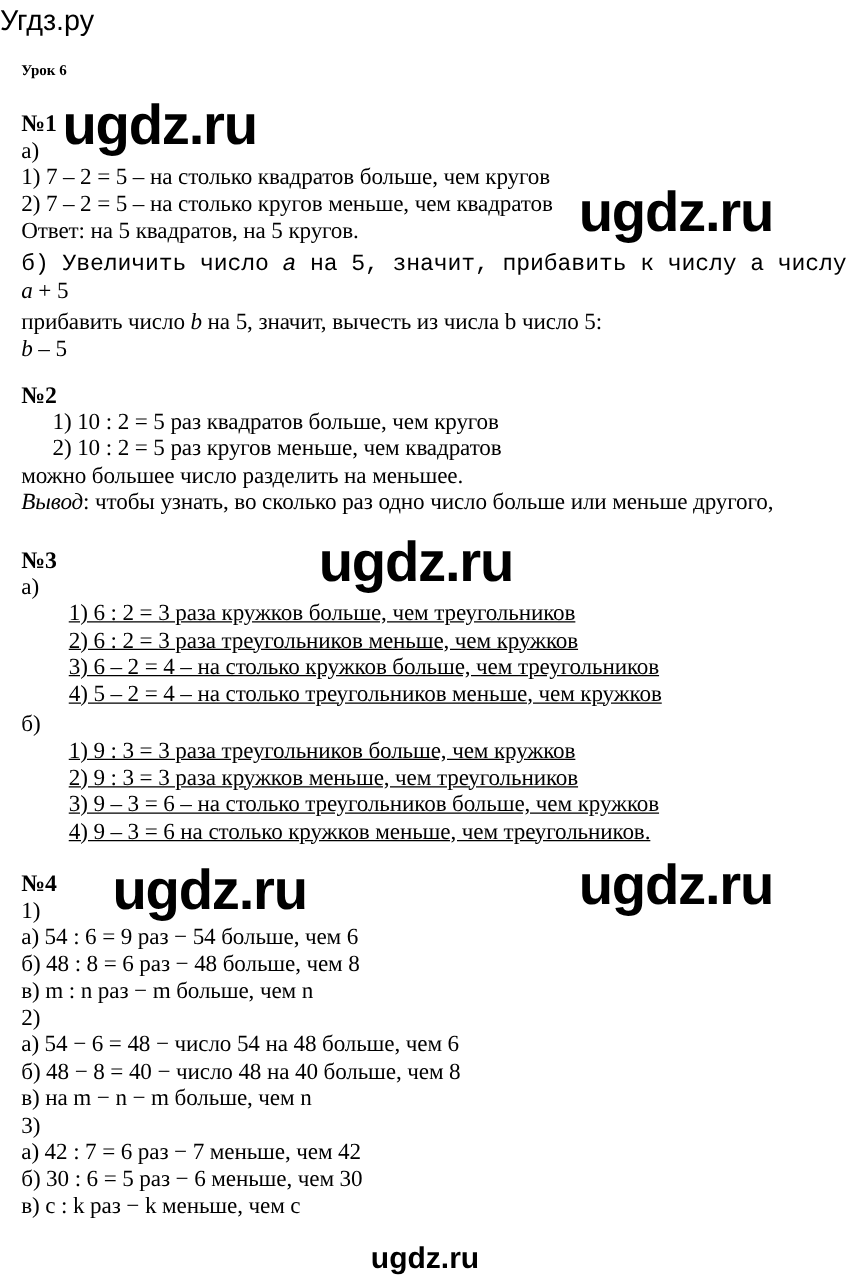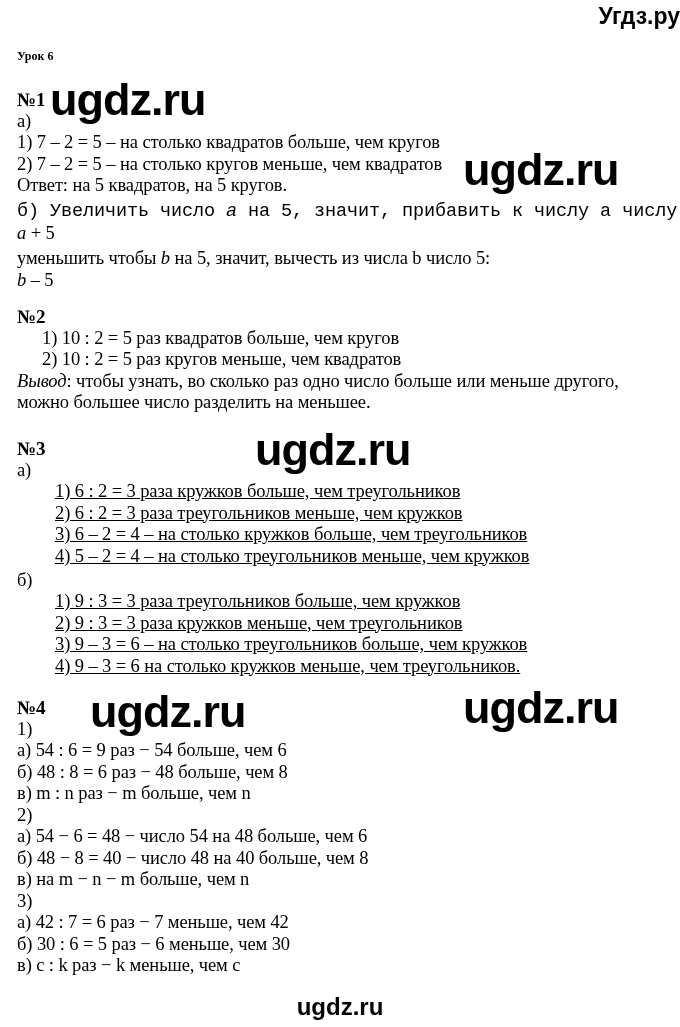--- a/index.html
+++ b/index.html
@@ -9,23 +9,23 @@
     height: 1027px;
     background: #ffffff;
     overflow: hidden;
     color: #000000;
     font-family: "Liberation Serif", serif;
   }
   .site-header {
     margin: 0;
     padding-top: 3px;
     height: 26px;
-    text-align: right;
+    text-align: left;
     font-family: "Liberation Sans", sans-serif;
-    font-weight: bold;
+    font-weight: normal;
     font-size: 23px;
     line-height: 26px;
     color: #000000;
   }
   .content {
     padding: 0 10px 0 17px;
   }
   .lesson-title {
     margin-top: 17px;
     font-weight: bold;
@@ -86,27 +86,27 @@
   <div class="content">
     <div class="lesson-title">Урок 6</div>
     <div>
         <div class="line task mt22"><span class="bd">№1</span></div>
         <div class="line"><span>а)</span></div>
         <div class="line"><span>1) 7 – 2 = 5 – на столько квадратов больше, чем кругов</span></div>
         <div class="line"><span>2) 7 – 2 = 5 – на столько кругов меньше, чем квадратов</span></div>
         <div class="line"><span>Ответ: на 5 квадратов, на 5 кругов.</span></div>
         <div class="line mt5"><span>б) Увеличить число </span><span class="it">a</span><span> на 5, значит, прибавить к числу а числу 5:</span></div>
         <div class="line"><span class="it">a</span><span> + 5</span></div>
-        <div class="line mt4"><span>уменьшить чтобы </span><span class="it">b</span><span> на 5, значит, вычесть из числа b число 5:</span></div>
+        <div class="line mt4"><span>прибавить число </span><span class="it">b</span><span> на 5, значит, вычесть из числа b число 5:</span></div>
         <div class="line"><span class="it">b</span><span> – 5</span></div>
         <div class="line task mt15"><span class="bd">№2</span></div>
         <div class="line ind1"><span>1) 10 : 2 = 5 раз квадратов больше, чем кругов</span></div>
         <div class="line ind1"><span>2) 10 : 2 = 5 раз кругов меньше, чем квадратов</span></div>
+        <div class="line"><span>можно большее число разделить на меньшее.</span></div>
         <div class="line"><span class="it">Вывод</span><span>: чтобы узнать, во сколько раз одно число больше или меньше другого,</span></div>
-        <div class="line"><span>можно большее число разделить на меньшее.</span></div>
         <div class="line task mt25"><span class="bd">№3</span></div>
         <div class="line"><span>а)</span></div>
         <div class="line ind2"><span>1) 6 : 2 = 3 раза кружков больше, чем треугольников</span></div>
         <div class="line ind2"><span>2) 6 : 2 = 3 раза треугольников меньше, чем кружков</span></div>
         <div class="line ind2"><span>3) 6 – 2 = 4 – на столько кружков больше, чем треугольников</span></div>
         <div class="line ind2"><span>4) 5 – 2 = 4 – на столько треугольников меньше, чем кружков</span></div>
         <div class="line mt3"><span>б)</span></div>
         <div class="line ind2"><span>1) 9 : 3 = 3 раза треугольников больше, чем кружков</span></div>
         <div class="line ind2"><span>2) 9 : 3 = 3 раза кружков меньше, чем треугольников</span></div>
         <div class="line ind2"><span>3) 9 – 3 = 6 – на столько треугольников больше, чем кружков</span></div>

